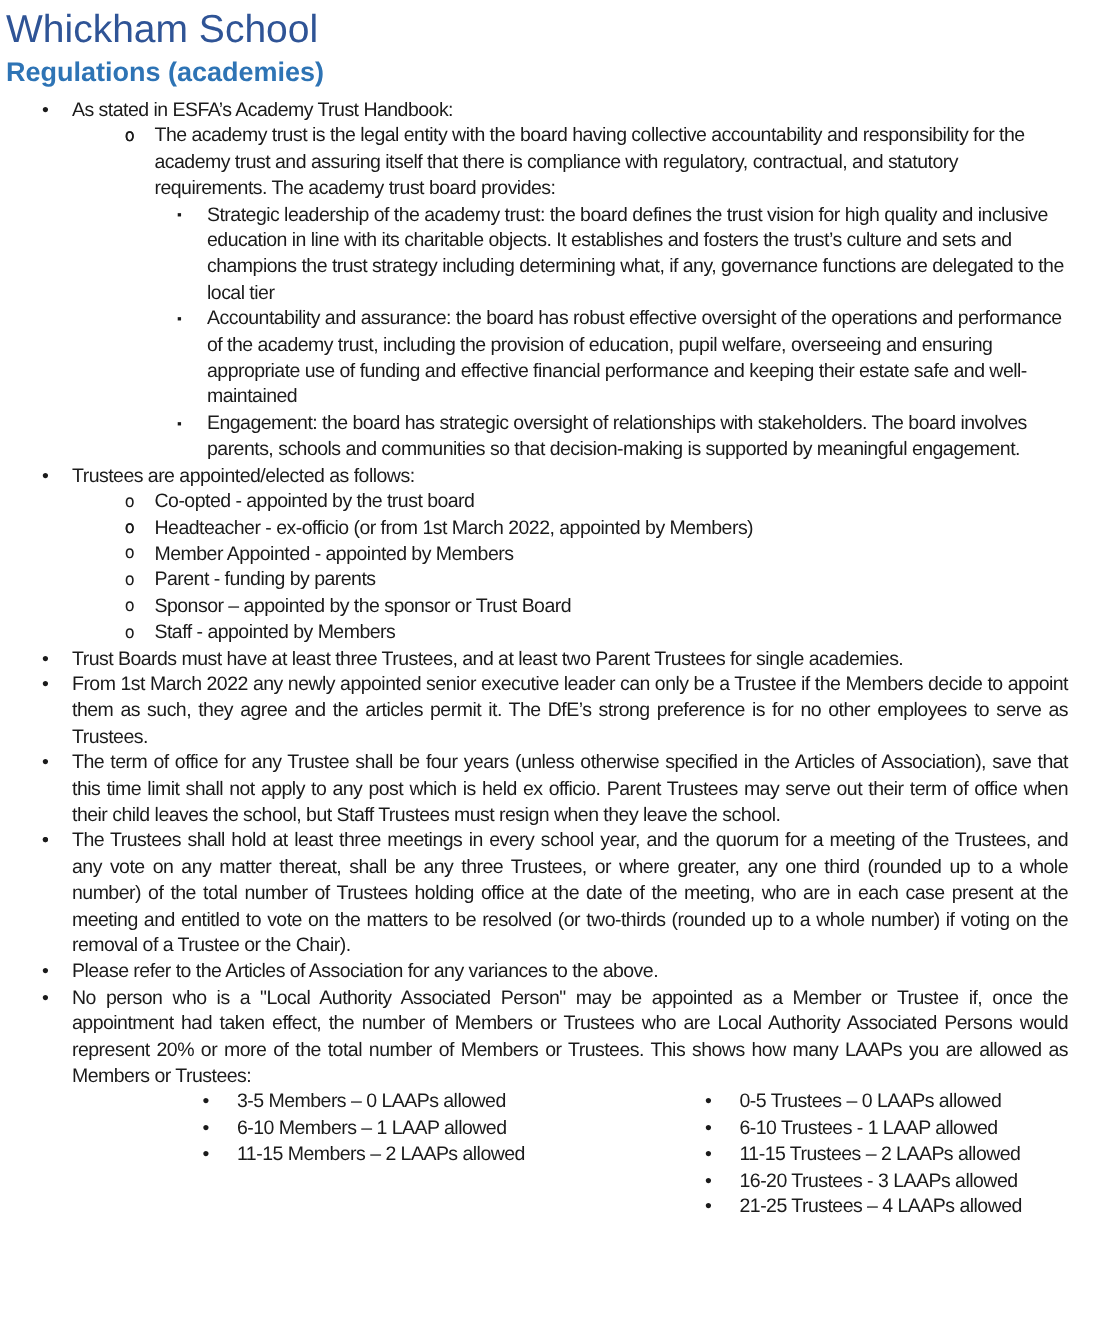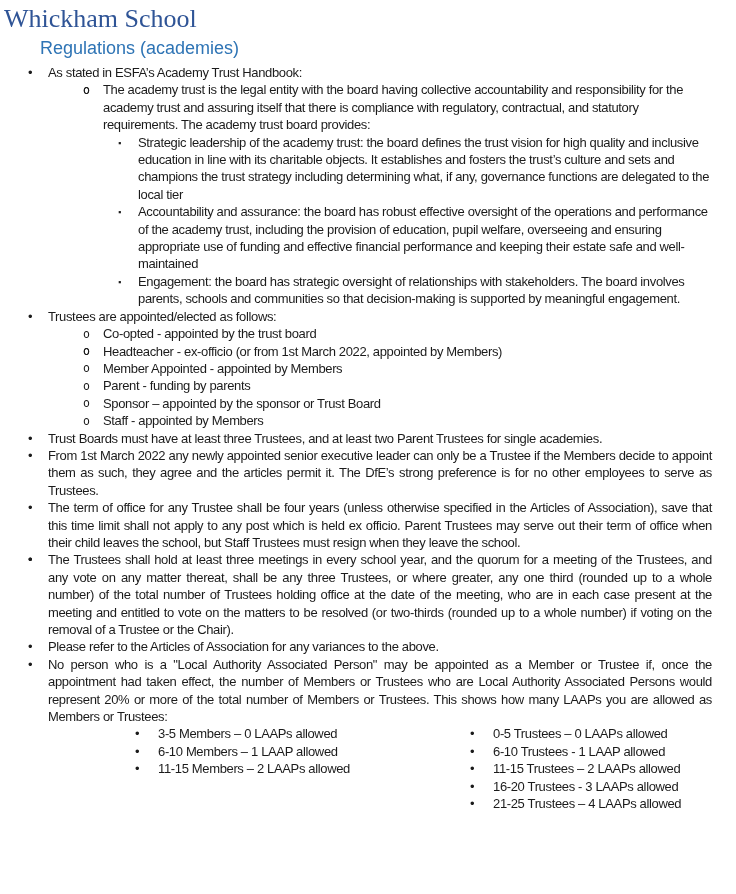--- a/index.html
+++ b/index.html
@@ -21,29 +21,27 @@
     width: 736px;
     height: 894px;
     padding: 2px 24px 0 4px;
   }
   .doc-title {
     font-size: 26px;
     line-height: 30px;
     font-weight: 400;
     color: var(--title-color);
     margin-top: 2px;
-    font-family: Liberation Serif, serif;
   }
   .doc-subtitle {
     font-size: 18px;
     line-height: 21px;
-    font-weight: 400;
+    font-weight: 700;
     color: var(--subtitle-color);
     margin-top: 4px;
-    margin-left: 36px;
   }
   .list {
     margin-top: 5px;
     font-size: 13px;
     line-height: 17.4px;
     letter-spacing: -0.35px;
   }
   .row { position: relative; }
   .l1 { padding-left: 44px; text-align: justify; }
   .l2 { padding-left: 99px; text-align: left; }

